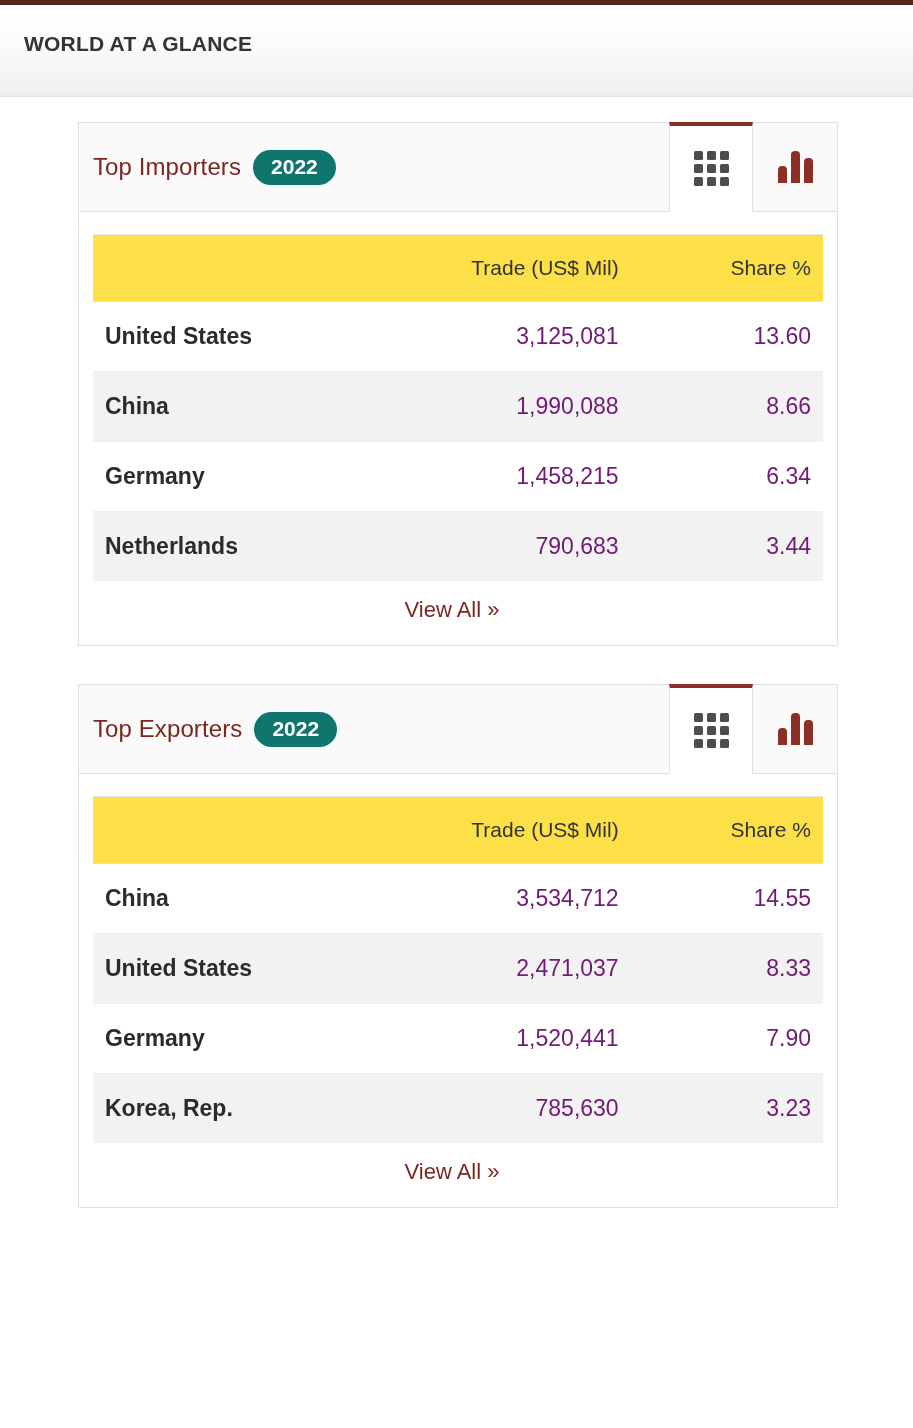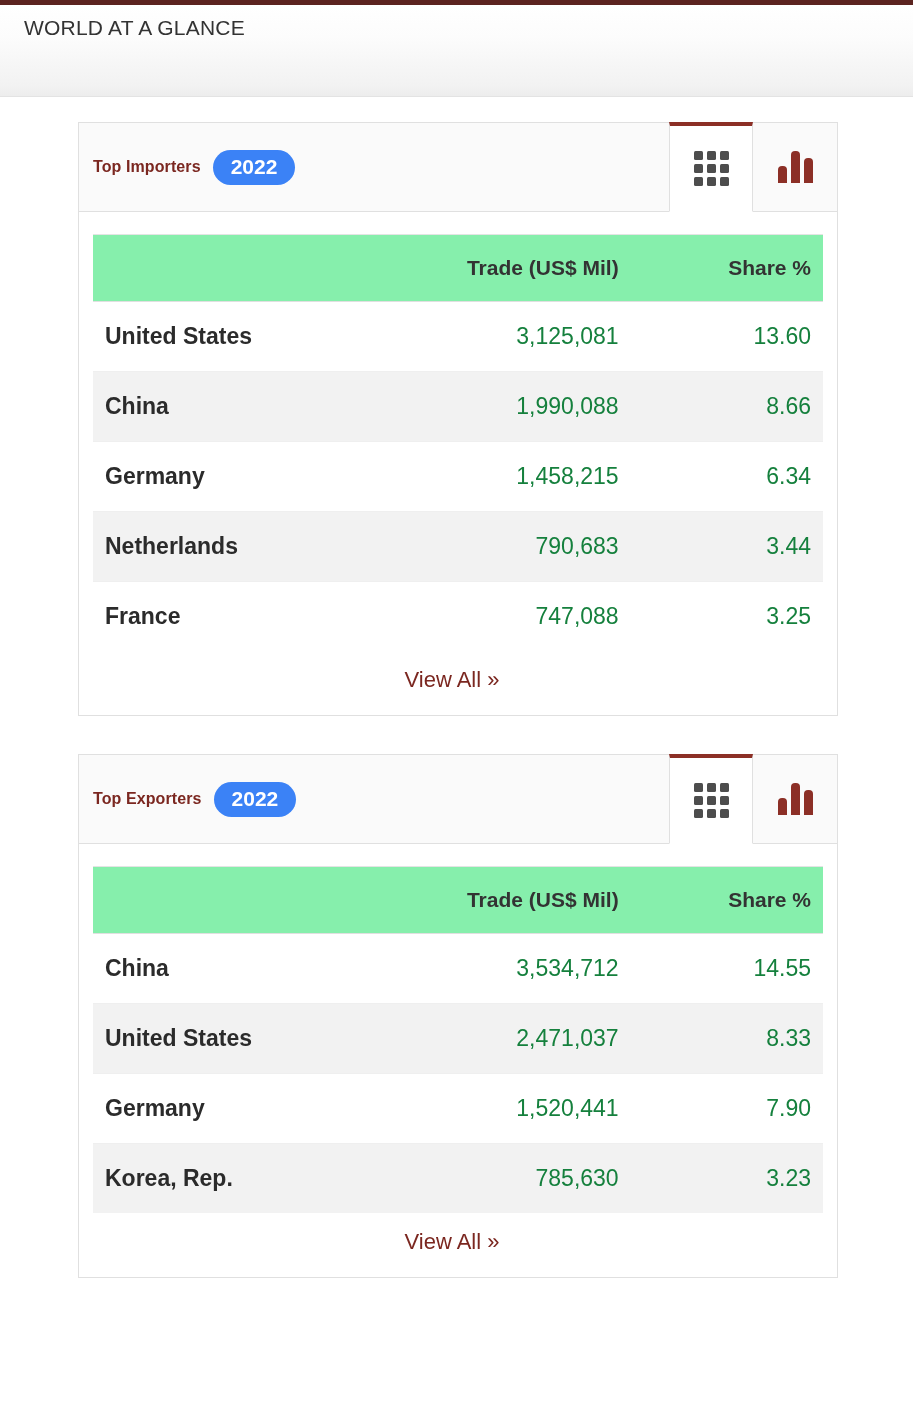--- a/index.html
+++ b/index.html
@@ -20,23 +20,23 @@
     position: relative;
     height: 97px;
     box-sizing: border-box;
     border-top: 5px solid #5c2420;
     background: linear-gradient(to bottom, #ffffff 0%, #fcfcfc 35%, #f2f2f2 88%, #ededed 100%);
     border-bottom: 1px solid #e3e3e3;
   }
   .page-header-title {
     position: absolute;
     left: 24px;
-    top: 11px;
+    top: 27px;
     font-size: 21px;
-    font-weight: normal;
+    font-weight: bold;
     letter-spacing: 0.2px;
     color: #333333;
   }
 
   
   .page-body {
     padding: 25px 75px 0 78px;
     box-sizing: border-box;
   }
 
@@ -54,28 +54,28 @@
     border-bottom: 1px solid #e0e0e0;
     display: flex;
     align-items: center;
   }
   .card-title-wrap {
     display: flex;
     align-items: center;
     padding-left: 14px;
   }
   .card-title {
-    font-size: 16px;
-    font-weight: bold;
+    font-size: 24px;
+    font-weight: normal;
     color: #7b2720;
     letter-spacing: 0.1px;
   }
   .year-badge {
     margin-left: 12px;
-    background: #3b82f6;
+    background: #0f766e;
     color: #ffffff;
     font-size: 21px;
     font-weight: bold;
     border-radius: 18px;
     padding: 6px 18px 8px 18px;
     line-height: 1;
   }
 
   
   .tabs {
@@ -138,25 +138,25 @@
   
   .card-body {
     padding: 22px 14px 0 14px;
   }
   table.data-table {
     width: 100%;
     border-collapse: collapse;
     table-layout: fixed;
   }
   table.data-table th {
-    background: #86efac;
+    background: #fde047;
     border-top: 1px solid #e4e4e4;
     border-bottom: 1px solid #e0e0e0;
     font-size: 21px;
-    font-weight: bold;
+    font-weight: normal;
     color: #333333;
     text-align: right;
     padding: 21px 12px 21px 0;
   }
   table.data-table th.col-name { width: 38%; }
   table.data-table th.col-trade { width: 36%; }
   table.data-table th.col-share { width: 26%; }
 
   table.data-table td {
     font-size: 23px;
@@ -166,21 +166,21 @@
   }
   table.data-table td.name {
     font-weight: bold;
     text-align: left;
     padding-left: 12px;
     color: #2b2b2b;
   }
   table.data-table td.num {
     text-align: right;
     font-weight: normal;
-    color: #15803d;
+    color: #701a75;
   }
   table.data-table tbody tr:nth-child(even) {
     background: #f2f2f2;
   }
   table.data-table tbody tr:last-child td {
     border-bottom: none;
   }
 
   .view-all-row {
     text-align: center;
@@ -254,25 +254,20 @@
           <tr>
             <td class="name">Germany</td>
             <td class="num">1,458,215</td>
             <td class="num">6.34</td>
           </tr>
           <tr>
             <td class="name">Netherlands</td>
             <td class="num">790,683</td>
             <td class="num">3.44</td>
           </tr>
-          <tr>
-            <td class="name">France</td>
-            <td class="num">747,088</td>
-            <td class="num">3.25</td>
-          </tr>
         </tbody>
       </table>
       <div class="view-all-row">
         <a class="view-all">View All »</a>
       </div>
     </div>
   </div>
 
   <div class="card">
     <div class="card-header">

